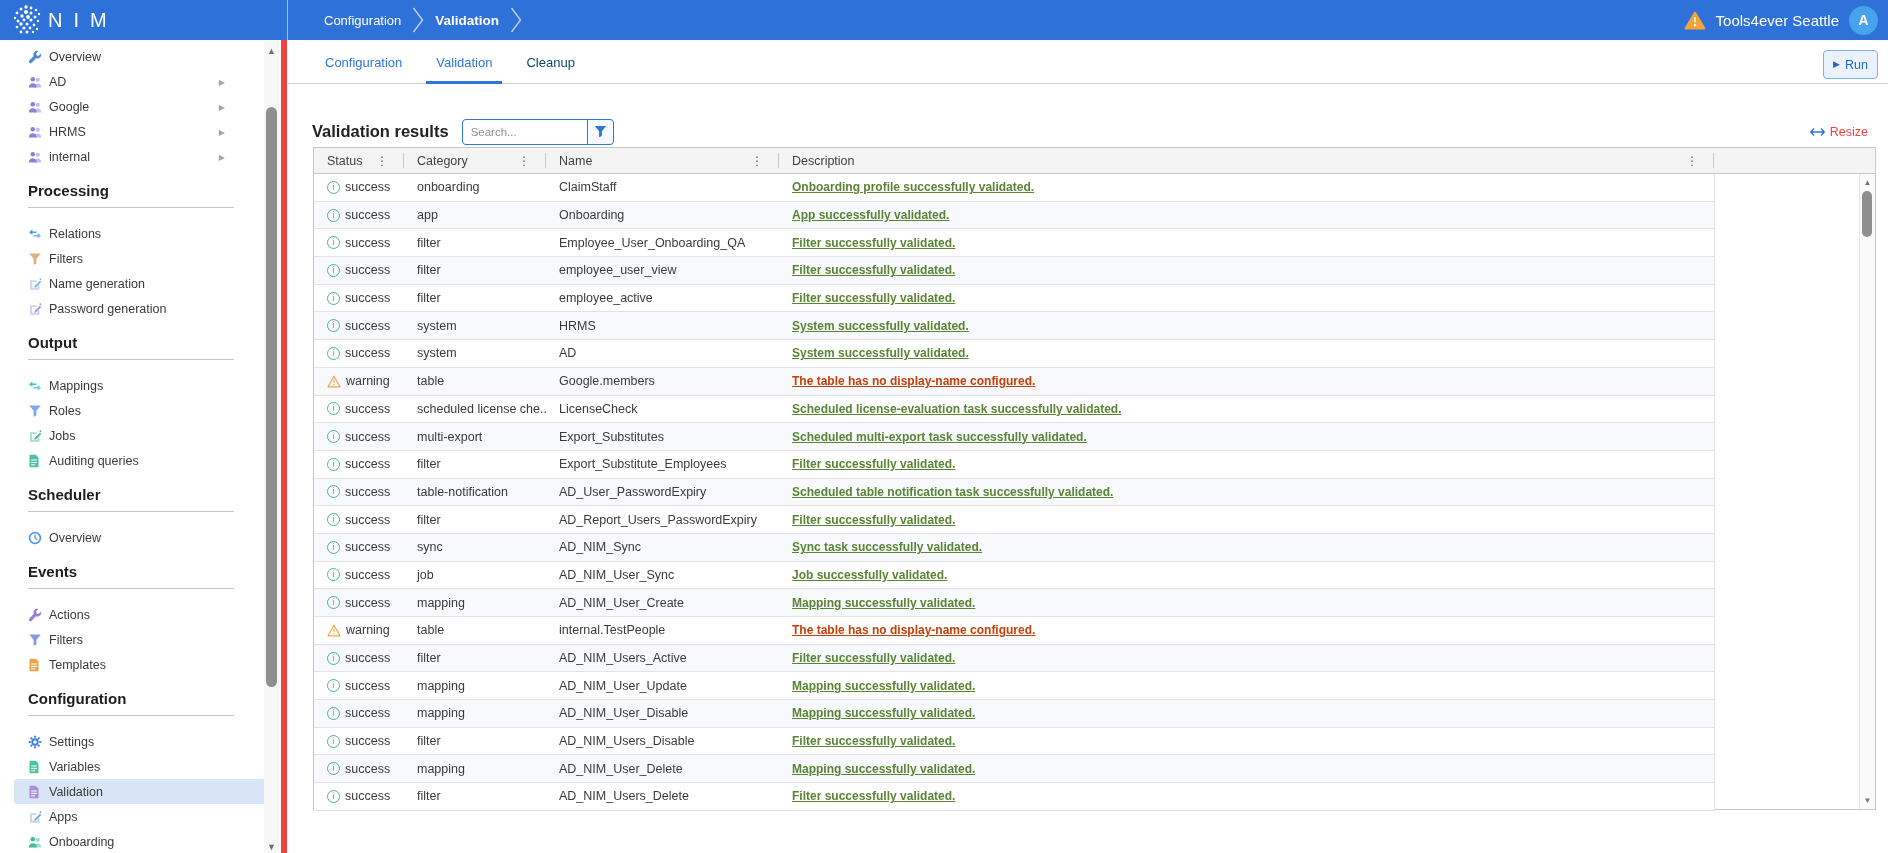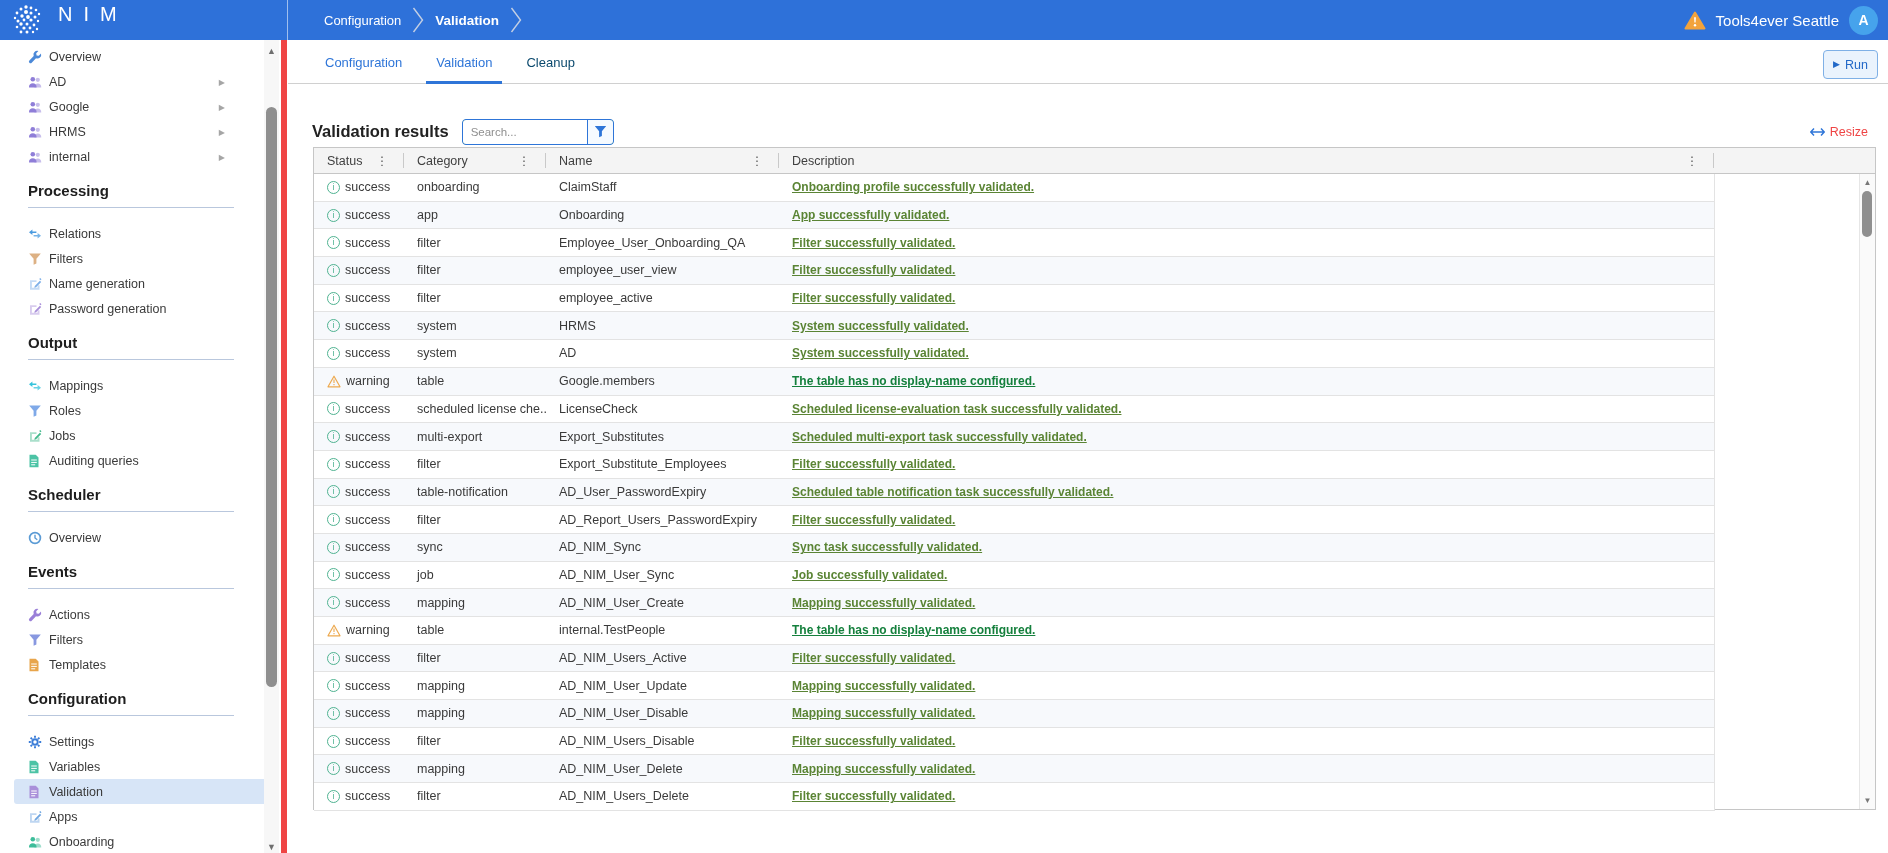--- a/index.html
+++ b/index.html
@@ -1,21 +1,21 @@
 <!DOCTYPE html>
 <html><head>
 <meta charset="utf-8">
 <style>
   html,body{margin:0;padding:0;}
   body{width:1888px;height:853px;overflow:hidden;background:#fff;font-family:"Liberation Sans",sans-serif;}
   .page{position:relative;width:1888px;height:853px;}
 
   
   .topbar{position:absolute;top:0;left:0;right:0;height:40px;background:#2e71d9;display:flex;align-items:center;z-index:5;}
-  .logo{width:287px;box-sizing:border-box;display:flex;align-items:flex-start;gap:16px;padding-left:12px;flex:none;cursor:pointer;}
+  .logo{width:287px;box-sizing:border-box;display:flex;align-items:center;gap:6px;padding-left:12px;flex:none;cursor:pointer;}
   .logo-text{color:#fff;font-size:20px;font-weight:500;letter-spacing:11px;line-height:1;}
   .topbar-divider{position:absolute;left:287px;top:0;bottom:0;width:1px;background:rgba(255,255,255,.55);}
   .breadcrumb{display:flex;align-items:center;margin-left:28px;height:100%;}
   .crumb{color:#fff;font-size:13px;padding:0 9px;cursor:pointer;white-space:nowrap;}
   .crumb.bold{font-weight:bold;font-size:13.5px;}
   .crumb-sep{display:block;margin:0 2px;}
   .topbar-right{margin-left:auto;display:flex;align-items:center;gap:10px;padding-right:10px;}
   .org{color:#fff;font-size:15px;font-weight:400;white-space:nowrap;}
   .avatar{width:29px;height:29px;border-radius:50%;background:#46a3ec;color:#fff;display:flex;align-items:center;justify-content:center;font-size:14px;font-weight:bold;cursor:pointer;}
 
@@ -65,21 +65,21 @@
   .c1{width:142px;}
   .c2{width:233px;}
   .c3{width:935px;}
   .tbody{width:1400px;border-right:1px solid #e3e3e3;box-sizing:content-box;}
   .tr{display:flex;height:27.7px;border-bottom:1px solid #e3e3e3;box-sizing:border-box;align-items:center;background:#fff;}
   .tr.alt{background:#f7f9fc;}
   .td{padding-left:13px;font-size:12.5px;color:#3a3a3a;box-sizing:border-box;display:flex;align-items:center;white-space:nowrap;overflow:hidden;flex:none;height:100%;}
   .td.c0{gap:5px;}
   .desc{font-weight:bold;font-size:12px;text-decoration:underline;cursor:pointer;}
   .desc.success{color:#5a8434;}
-  .desc.warning{color:#15803d;}
+  .desc.warning{color:#c2410c;}
   .success-icon{width:13px;height:13px;box-sizing:border-box;border:1px solid #4fb391;border-radius:50%;color:#4fb391;font-size:9px;display:flex;align-items:center;justify-content:center;flex:none;line-height:1;}
   .warn-icon{flex:none;}
 
   .t-scrollbar{position:absolute;top:26px;right:0;bottom:0;width:16px;background:#fafafa;border-left:1px solid #e6e6e6;box-sizing:border-box;}
   .ts-up,.ts-down{position:absolute;left:0;right:0;text-align:center;font-size:8px;color:#777;line-height:9px;cursor:pointer;}
   .ts-up{top:4px;}
   .ts-down{bottom:4px;}
   .ts-thumb{position:absolute;top:17px;left:2px;width:10px;height:46px;background:#8f8f8f;border-radius:5px;cursor:pointer;}
 </style>
 </head>

